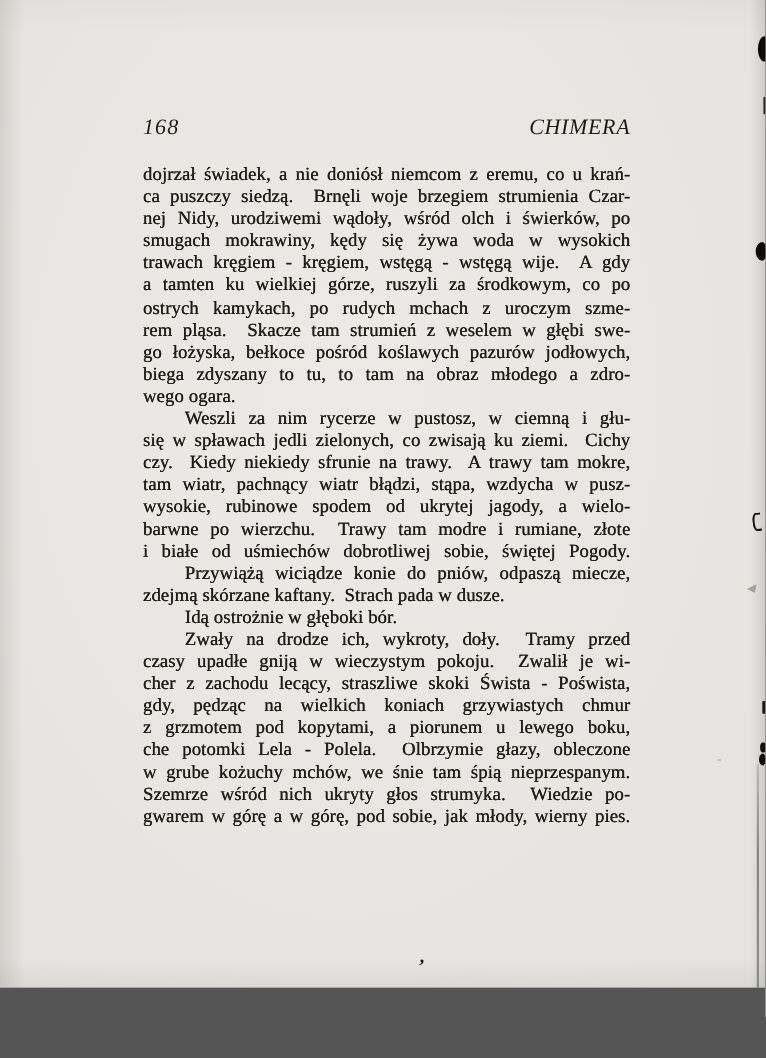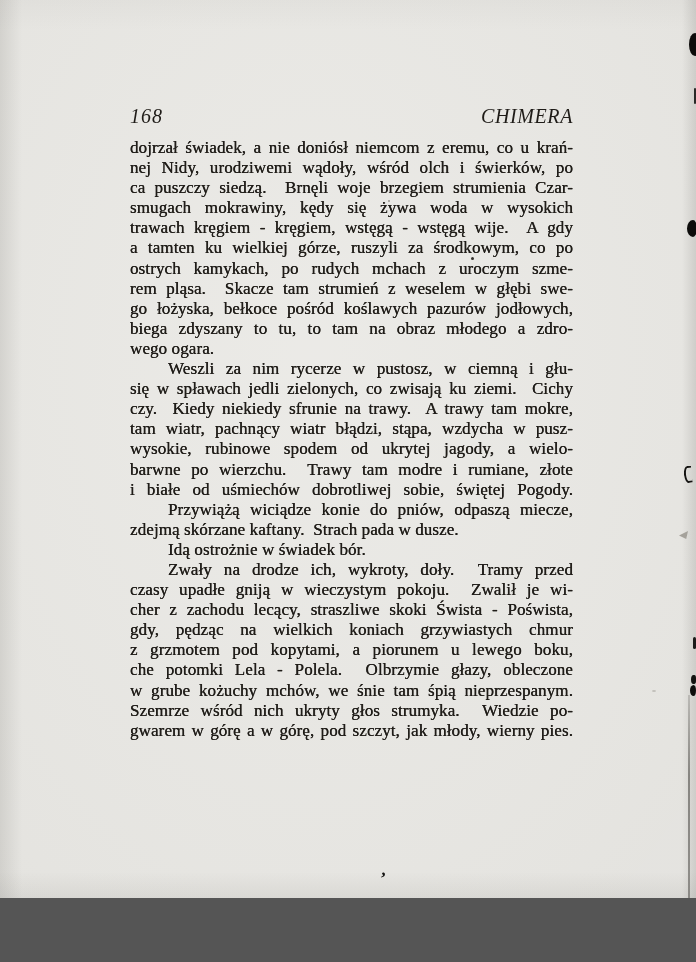--- a/index.html
+++ b/index.html
@@ -22,21 +22,21 @@
       radial-gradient(ellipse at 45% 40%, rgba(255,255,255,0.10), rgba(0,0,0,0.02) 90%);
   }
   .running-head{
     position:absolute;left:130px;top:105px;width:443px;
     display:flex;justify-content:space-between;align-items:baseline;
     font-style:italic;font-size:20px;line-height:22px;
   }
   .running-head .pagenum{letter-spacing:1px;}
   .running-head .journal{letter-spacing:0.6px;text-align:right;}
   .textblock{
-    position:absolute;left:130px;top:138px;width:443px;
+    position:absolute;left:130px;top:149px;width:443px;
     font-size:17px;line-height:20.1px;
     letter-spacing:0.1px;
     text-shadow:0 0 0.5px rgba(31,28,24,0.85), 0.3px 0 0 rgba(31,28,24,0.45);
   }
   .para{margin:0;}
   .line{white-space:pre-wrap;}
   .line.just{text-align:justify;text-align-last:justify;}
   .line.indent{padding-left:38px;}
   
   .art{position:absolute;pointer-events:none;}
@@ -65,22 +65,22 @@
   <div class="vignette"></div>
 
   <header class="running-head">
     <span class="pagenum">168</span>
     <span class="journal">CHIMERA</span>
   </header>
 
   <main class="textblock">
       <div class="para">
         <div class="line just">dojrzał świadek, a nie doniósł niemcom z eremu, co u krań-</div>
+        <div class="line just">ca puszczy siedzą.  Brnęli woje brzegiem strumienia Czar-</div>
         <div class="line just">nej Nidy, urodziwemi wądoły, wśród olch i świerków, po</div>
-        <div class="line just">ca puszczy siedzą.  Brnęli woje brzegiem strumienia Czar-</div>
         <div class="line just">smugach mokrawiny, kędy się żywa woda w wysokich</div>
         <div class="line just">trawach kręgiem - kręgiem, wstęgą - wstęgą wije.  A gdy</div>
         <div class="line just">a tamten ku wielkiej górze, ruszyli za środkowym, co po</div>
         <div class="line just">ostrych kamykach, po rudych mchach z uroczym szme-</div>
         <div class="line just">rem pląsa.  Skacze tam strumień z weselem w głębi swe-</div>
         <div class="line just">go łożyska, bełkoce pośród koślawych pazurów jodłowych,</div>
         <div class="line just">biega zdyszany to tu, to tam na obraz młodego a zdro-</div>
         <div class="line">wego ogara.</div>
       </div>
       <div class="para">
@@ -90,32 +90,32 @@
         <div class="line just">tam wiatr, pachnący wiatr błądzi, stąpa, wzdycha w pusz-</div>
         <div class="line just">wysokie, rubinowe spodem od ukrytej jagody, a wielo-</div>
         <div class="line just">barwne po wierzchu.  Trawy tam modre i rumiane, złote</div>
         <div class="line just">i białe od uśmiechów dobrotliwej sobie, świętej Pogody.</div>
       </div>
       <div class="para">
         <div class="line just indent">Przywiążą wiciądze konie do pniów, odpaszą miecze,</div>
         <div class="line">zdejmą skórzane kaftany.  Strach pada w dusze.</div>
       </div>
       <div class="para">
-        <div class="line indent">Idą ostrożnie w świadek bór.</div>
+        <div class="line indent">Idą ostrożnie w głęboki bór.</div>
       </div>
       <div class="para">
         <div class="line just indent">Zwały na drodze ich, wykroty, doły.  Tramy przed</div>
         <div class="line just">czasy upadłe gniją w wieczystym pokoju.  Zwalił je wi-</div>
         <div class="line just">cher z zachodu lecący, straszliwe skoki Śwista - Pośwista,</div>
         <div class="line just">gdy, pędząc na wielkich koniach grzywiastych chmur</div>
         <div class="line just">z grzmotem pod kopytami, a piorunem u lewego boku,</div>
         <div class="line just">che potomki Lela - Polela.  Olbrzymie głazy, obleczone</div>
         <div class="line just">w grube kożuchy mchów, we śnie tam śpią nieprzespanym.</div>
         <div class="line just">Szemrze wśród nich ukryty głos strumyka.  Wiedzie po-</div>
-        <div class="line just">gwarem w górę a w górę, pod szczyt, jak młody, wierny pies.</div>
+        <div class="line just">gwarem w górę a w górę, pod sobie, jak młody, wierny pies.</div>
       </div>
     </main>
 
   <div class="art blot-top"></div>
   <div class="art edge-line-top"></div>
   <div class="art blot-mid"></div>
   <div class="art squiggle"></div>
   <div class="art tri-mark"></div>
   <div class="art edge-mark1"></div>
   <div class="art edge-blot-a"></div>

